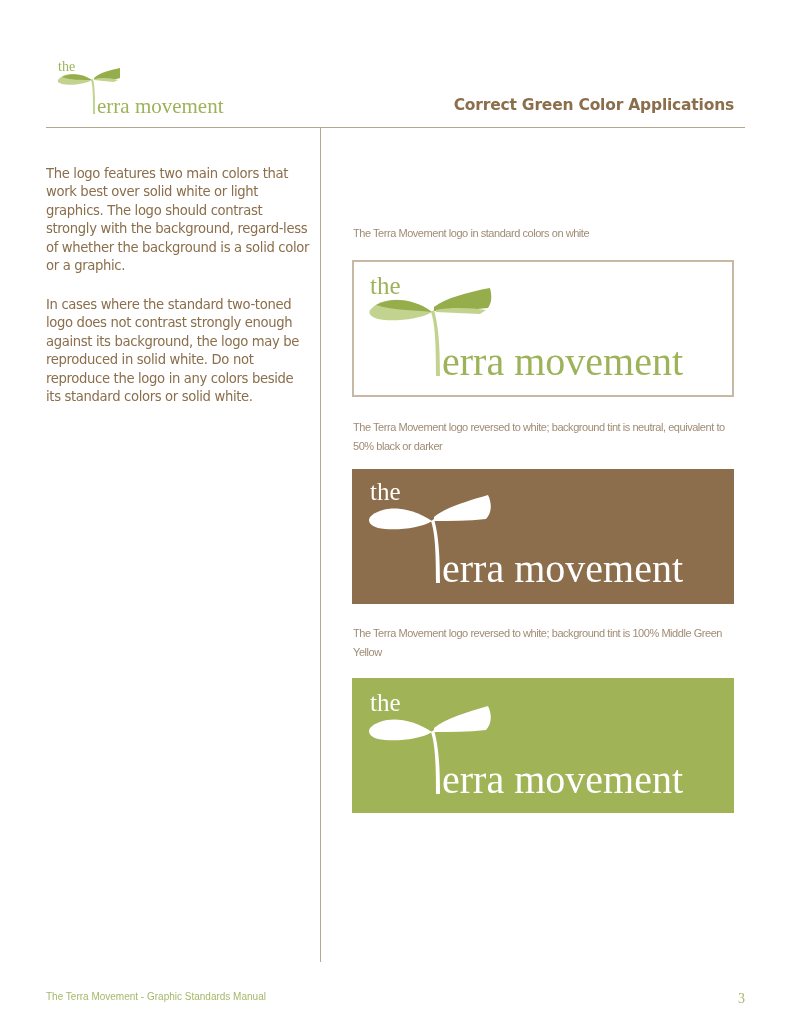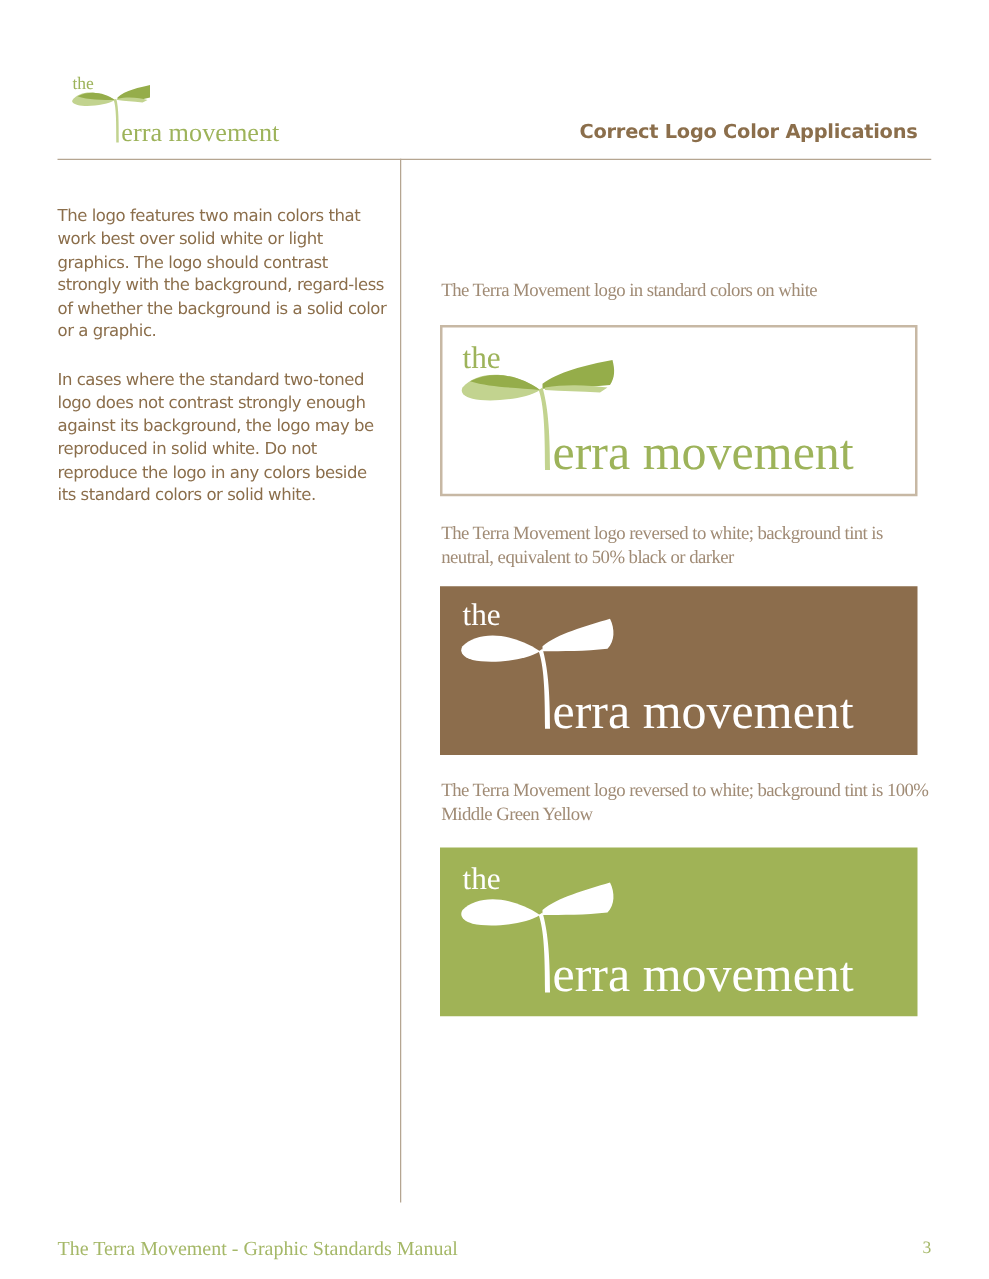--- a/index.html
+++ b/index.html
@@ -5,48 +5,48 @@
   html, body { margin:0; padding:0; background:#ffffff; }
   body { width:791px; height:1023px; position:relative; overflow:hidden; font-family:"Liberation Sans", sans-serif; }
   .abs { position:absolute; }
   .brand-logo { left:56px; top:58px; width:185px; height:62px; }
   .header-title { right:57px; top:96px; font-family:"DejaVu Sans", sans-serif; font-weight:bold; font-size:15.5px; color:#8b6e4b; letter-spacing:-0.2px; }
   .hrule { left:46px; top:127px; width:699px; height:1px; background:#b5a591; }
   .vrule { left:320px; top:127px; width:1px; height:835px; background:#b5a591; }
   .body-text { left:46px; width:265px; font-family:"DejaVu Sans", sans-serif; font-size:13.2px; line-height:18.4px; color:#8b6e4b; letter-spacing:-0.35px;margin-top:16px; }
   .p1 { top:149px; }
   .p2 { top:280px; }
-  .caption { left:353px; width:390px; font-family:Liberation Serif, serif; font-size:15px; line-height:18.5px; color:#a08b75; letter-spacing:-0.45px; font-weight:300; }
+  .caption { left:353px; width:390px; font-family:Liberation Sans, sans-serif; font-size:11px; line-height:18.5px; color:#a08b75; letter-spacing:-0.45px; font-weight:300; }
   .c1 { top:224px; }
   .c2 { top:418px; }
   .c3 { top:624px; }
   .panel { left:352px; width:382px; height:135px; box-sizing:border-box; }
   .panel svg { display:block; width:100%; height:100%; }
   .pa { top:260px; border:2px solid #c7b8a4; background:#fff; height:137px; }
   .pb { top:469px; background:#8c6d4c; }
   .pc { top:678px; background:#a0b356; }
-  .footer-left { left:46px; top:991px; font-family:Liberation Serif, serif; font-size:16px; color:#a5b868; }
+  .footer-left { left:46px; top:991px; font-family:Liberation Sans, sans-serif; font-size:10px; color:#a5b868; }
   .footer-right { right:46px; top:991px; font-family:"Liberation Serif", serif; font-size:14px; color:#a5b868; }
 </style>
 </head>
 <body>
 
 <div class="abs brand-logo">
   <svg viewBox="0 0 185 62" width="185" height="62">
     <text x="2" y="13" font-family="Liberation Serif, serif" font-size="14" fill="#9db35a">the</text>
     <path d="M2 22 C8 14, 22 14, 36 22 C30 26, 14 28, 6 26 C3 25, 1 24, 2 22 Z" fill="#c2d38f"></path>
     <path d="M6 19 C16 14, 28 16, 36 22 C26 22, 14 22, 6 19 Z" fill="#95ad4a"></path>
     <path d="M38 20 C44 14, 56 12, 64 10 L64 20 C58 22, 48 22, 38 22 Z" fill="#95ad4a"></path>
     <path d="M38 21 C46 19, 56 20, 62 22 L58 24 C50 23, 44 23, 38 22 Z" fill="#c2d38f"></path>
     <path d="M35 22 C37 28, 37 40, 37 56 L39 56 C39 40, 39 28, 37 21 Z" fill="#c2d38f"></path>
     <text x="41" y="55" font-family="Liberation Serif, serif" font-size="21" fill="#9db35a">erra movement</text>
   </svg>
 </div>
 
-<div class="abs header-title">Correct Logo Color Applications</div>
+<div class="abs header-title">Correct Green Color Applications</div>
 <div class="abs hrule"></div>
 <div class="abs vrule"></div>
 
 <div class="abs body-text p1">The logo features two main colors that work best over solid white or  light graphics. The logo should contrast strongly with the background, regard-less of whether the background is a solid color or a graphic.</div>
 <div class="abs body-text p2">In cases where the standard two-toned logo does not contrast strongly enough against its background, the logo may be reproduced in solid white. Do not reproduce the logo in any colors beside its standard colors or solid white.</div>
 
 <div class="abs caption c1">The Terra Movement logo in standard colors on white</div>
 <div class="abs panel pa">
   <svg viewBox="0 0 378 133" preserveAspectRatio="none">
     <text x="16" y="32" font-family="Liberation Serif, serif" font-size="25" fill="#9db35a">the</text>

